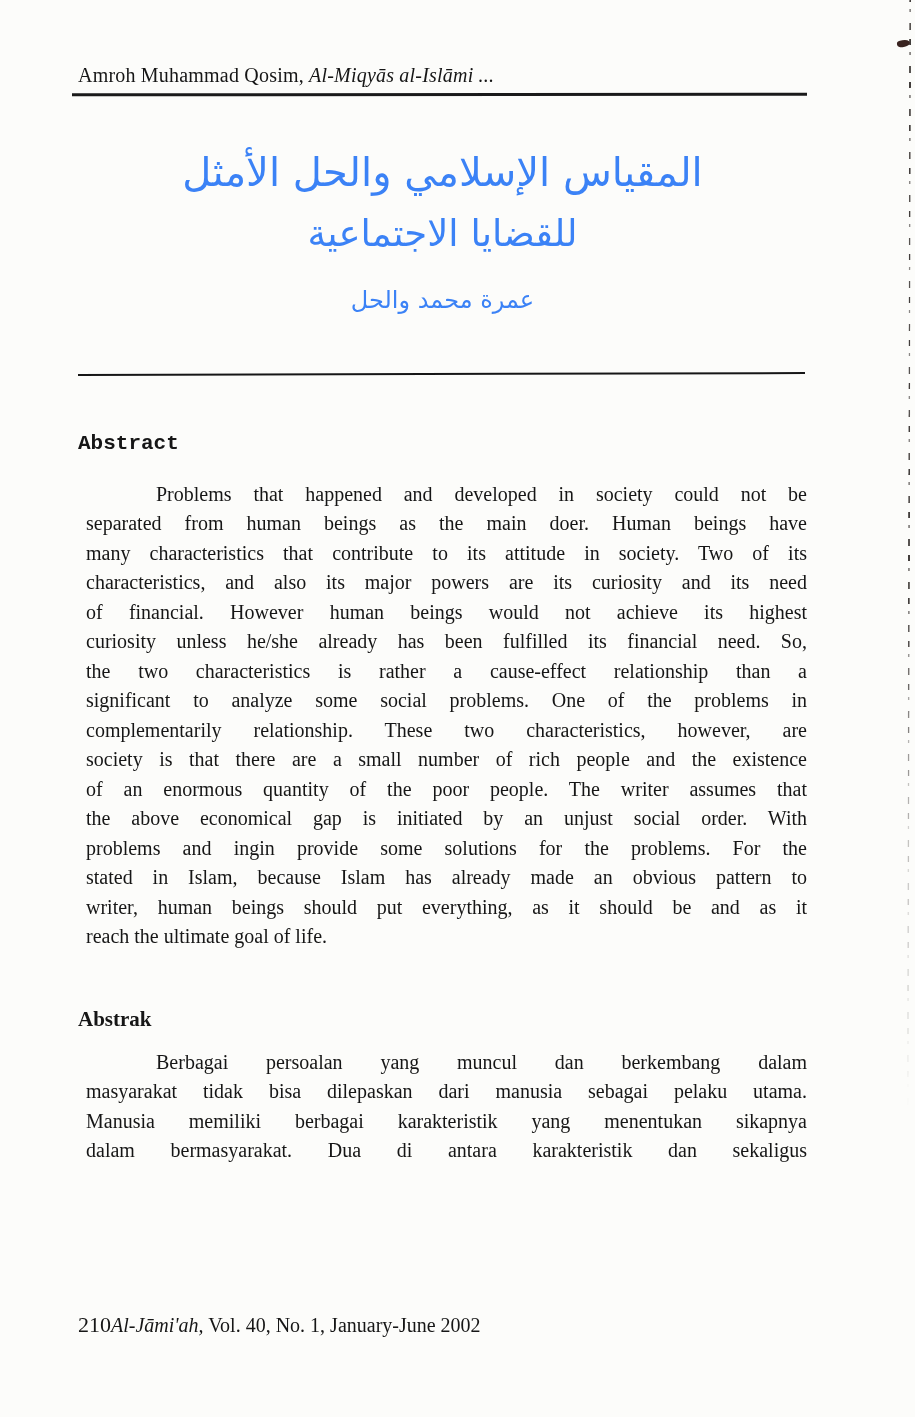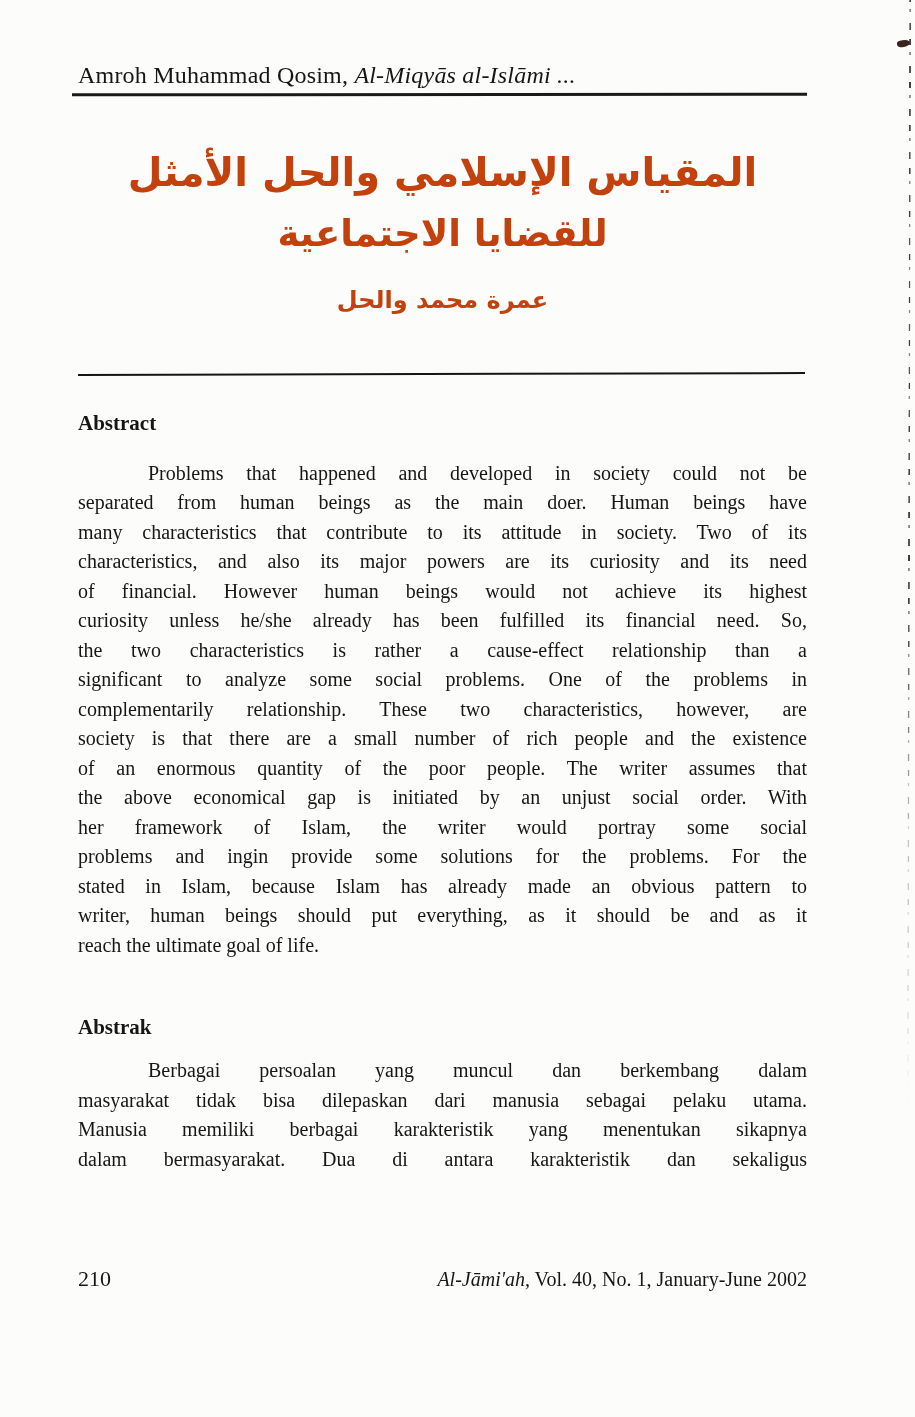--- a/index.html
+++ b/index.html
@@ -6,59 +6,58 @@
   .page {
     position:relative;
     width:915px; height:1417px;
     background:#fcfcfa;
     overflow:hidden;
     font-family:"Liberation Serif", serif;
     color:#161616;
   }
   .content { position:absolute; left:78px; right:108px; top:0; }
 
-  .running-header { padding-top:62px; font-size:24px; line-height:26px; letter-spacing:.2px; }
+  .running-header { padding-top:62px; font-size:20px; line-height:26px; letter-spacing:.2px; }
   .it { font-style:italic; }
 
   .header-rule {
     height:3px; background:#1a1a1a;
     margin-top:5px; margin-left:-6px; width:calc(100% + 6px);
     transform:rotate(-.05deg);
   }
 
   .arabic {
     text-align:center; direction:rtl;
     font-family:"DejaVu Sans", sans-serif;
-    font-weight:700; color:#c2410c;
+    font-weight:400; color:#3b82f6;
   }
   .arabic.l1 { margin-top:46px; font-size:40px; line-height:1.5; }
   .arabic.l2 { margin-top:4px; font-size:37px; line-height:1.5; }
   .arabic.author { margin-top:20px; font-size:24px; line-height:1.5; }
 
   .title-rule {
     margin-top:55px; height:2px; background:#161616;
     width:calc(100% - 2px);
     transform:rotate(-.15deg);
   }
 
   .section-heading { font-size:21px; font-weight:bold; margin:0; line-height:30px; }
-  .abstract-h { margin-top:33px; }
+  .abstract-h { margin-top:54px;font-family:Liberation Mono, monospace; }
   .abstrak-h  { margin-top:52px; }
 
   .paragraph { margin-top:21px; font-size:20px; line-height:29.5px; }
   .paragraph.abstrak-p { margin-top:14px; }
-  .para-line { text-align:justify; text-align-last:justify; }
+  .para-line { text-align:justify; text-align-last:justify;margin-left:8px; }
   .para-line.first { text-indent:70px; }
   .para-line.last  { text-align-last:left; }
 
   .footer {
-    position:absolute; left:78px; right:108px; top:1266px;
-    display:flex; justify-content:space-between; align-items:baseline;
+    position:absolute; left:78px; right:108px; top:1312px;
+    display:flex; justify-content:flex-start; align-items:baseline;
     font-size:20px;
-    gap:40px;
   }
   .page-num { font-size:22px; }
 
   
   .edge-line {
     position:absolute; top:-4px; right:5px; width:2px; height:1115px;
     background:repeating-linear-gradient(180deg,
       rgba(45,40,38,.9) 0 6px,  rgba(45,40,38,0) 6px 13px,
       rgba(45,40,38,.55) 13px 16px, rgba(45,40,38,0) 16px 27px,
       rgba(45,40,38,.8) 27px 34px, rgba(45,40,38,0) 34px 43px);
@@ -95,21 +94,20 @@
         <div class="para-line">many characteristics that contribute to its attitude in society. Two of its</div>
         <div class="para-line">characteristics, and also its major powers are its curiosity and its need</div>
         <div class="para-line">of financial. However human beings would not achieve its highest</div>
         <div class="para-line">curiosity unless he/she already has been fulfilled its financial need. So,</div>
         <div class="para-line">the two characteristics is rather a cause-effect relationship than a</div>
         <div class="para-line">significant to analyze some social problems. One of the problems in</div>
         <div class="para-line">complementarily relationship. These two characteristics, however, are</div>
         <div class="para-line">society is that there are a small number of rich people and the existence</div>
         <div class="para-line">of an enormous quantity of the poor people. The writer assumes that</div>
         <div class="para-line">the above economical gap is initiated by an unjust social order. With</div>
-        <div class="para-line">her framework of Islam, the writer would portray some social</div>
         <div class="para-line">problems and ingin provide some solutions for the problems. For the</div>
         <div class="para-line">stated in Islam, because Islam has already made an obvious pattern to</div>
         <div class="para-line">writer, human beings should put everything, as it should be and as it</div>
         <div class="para-line last">reach the ultimate goal of life.</div>
       </div>
 
     <h2 class="section-heading abstrak-h">Abstrak</h2>
     <div class="paragraph abstrak-p">
         <div class="para-line first">Berbagai persoalan yang muncul dan berkembang dalam</div>
         <div class="para-line">masyarakat tidak bisa dilepaskan dari manusia sebagai pelaku utama.</div>

